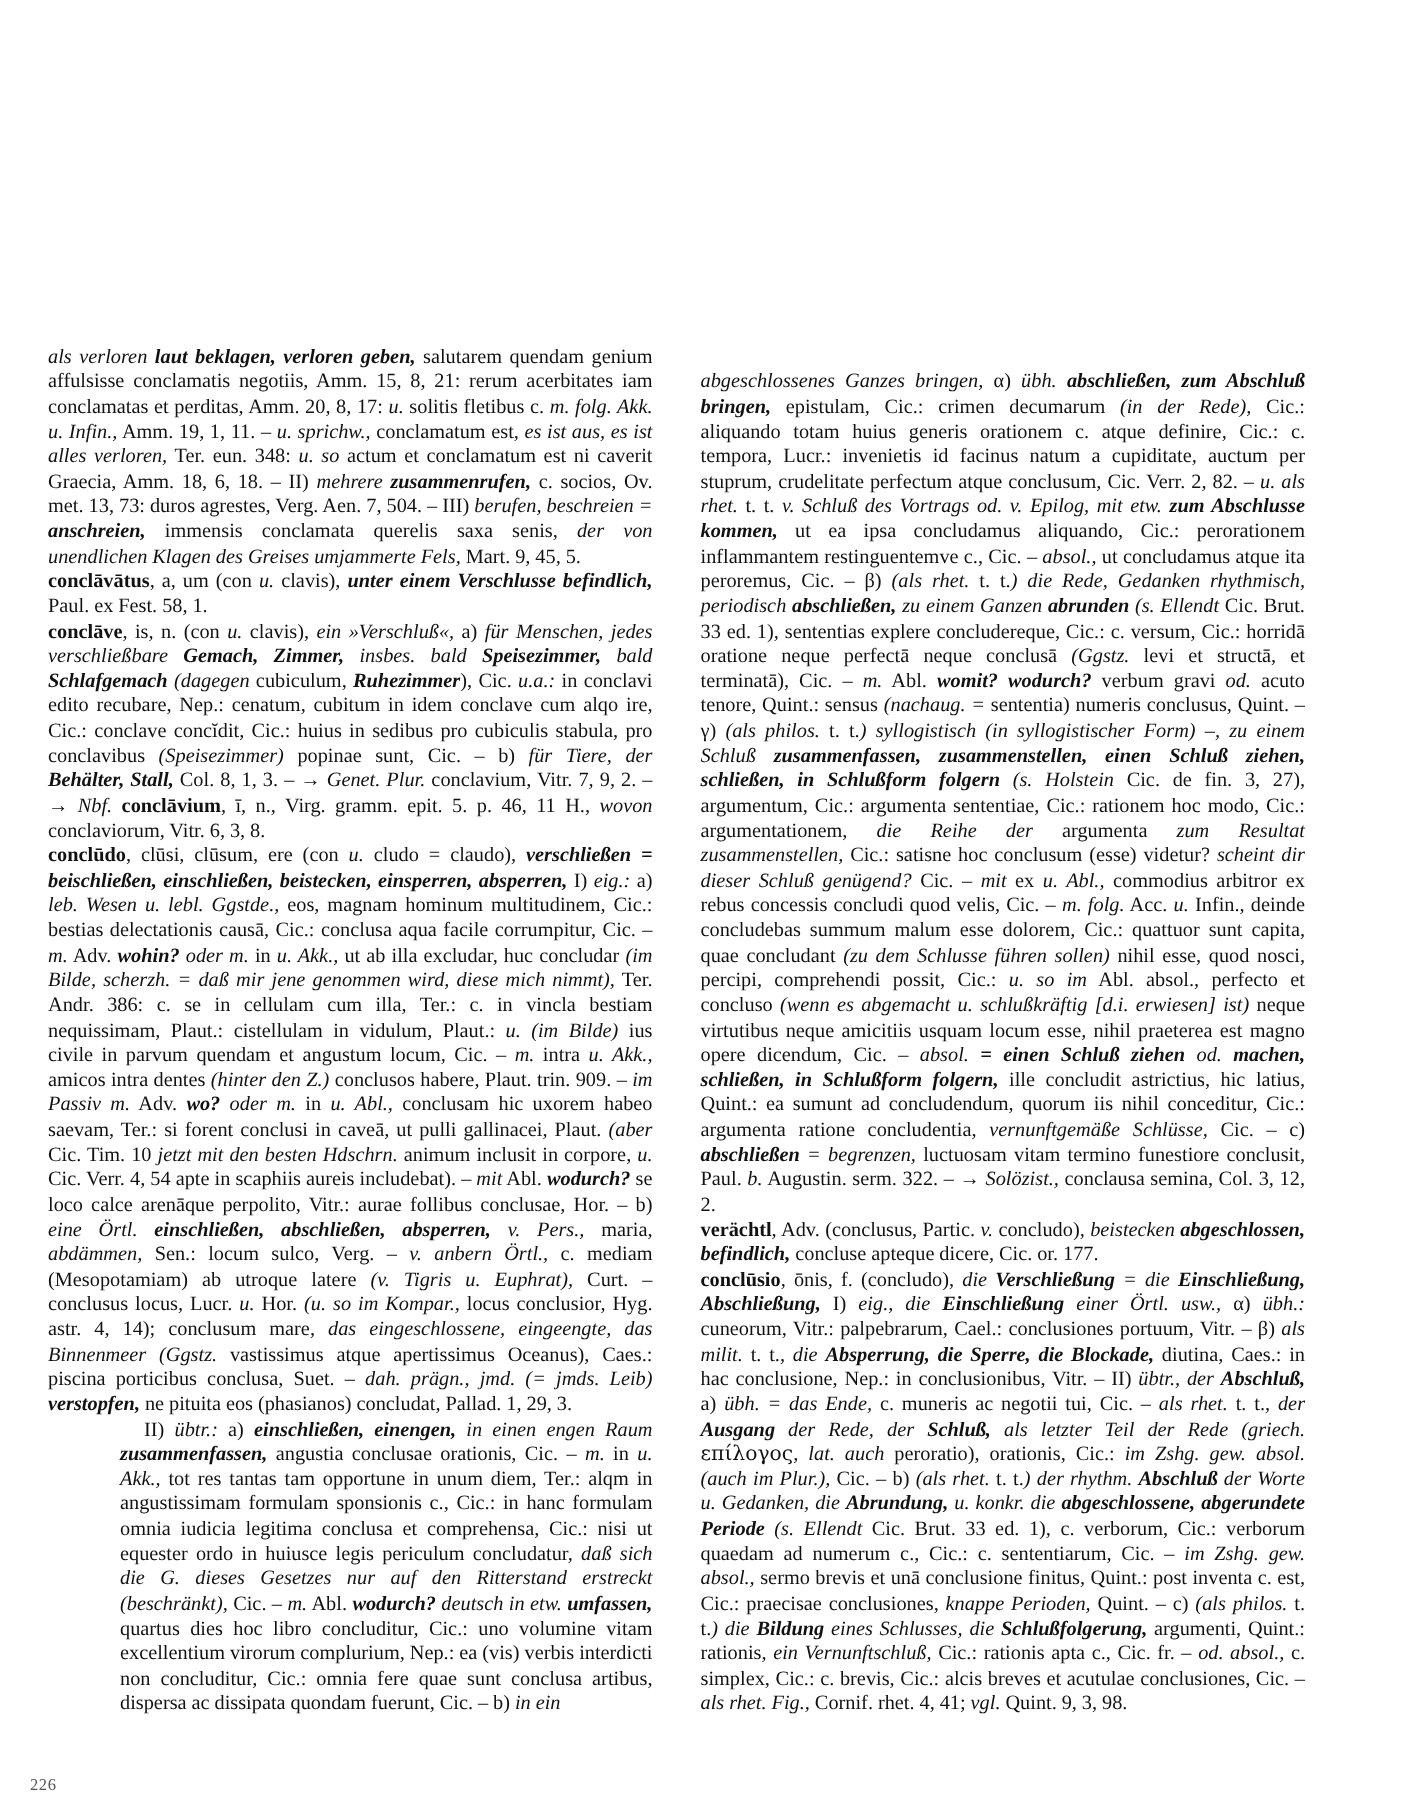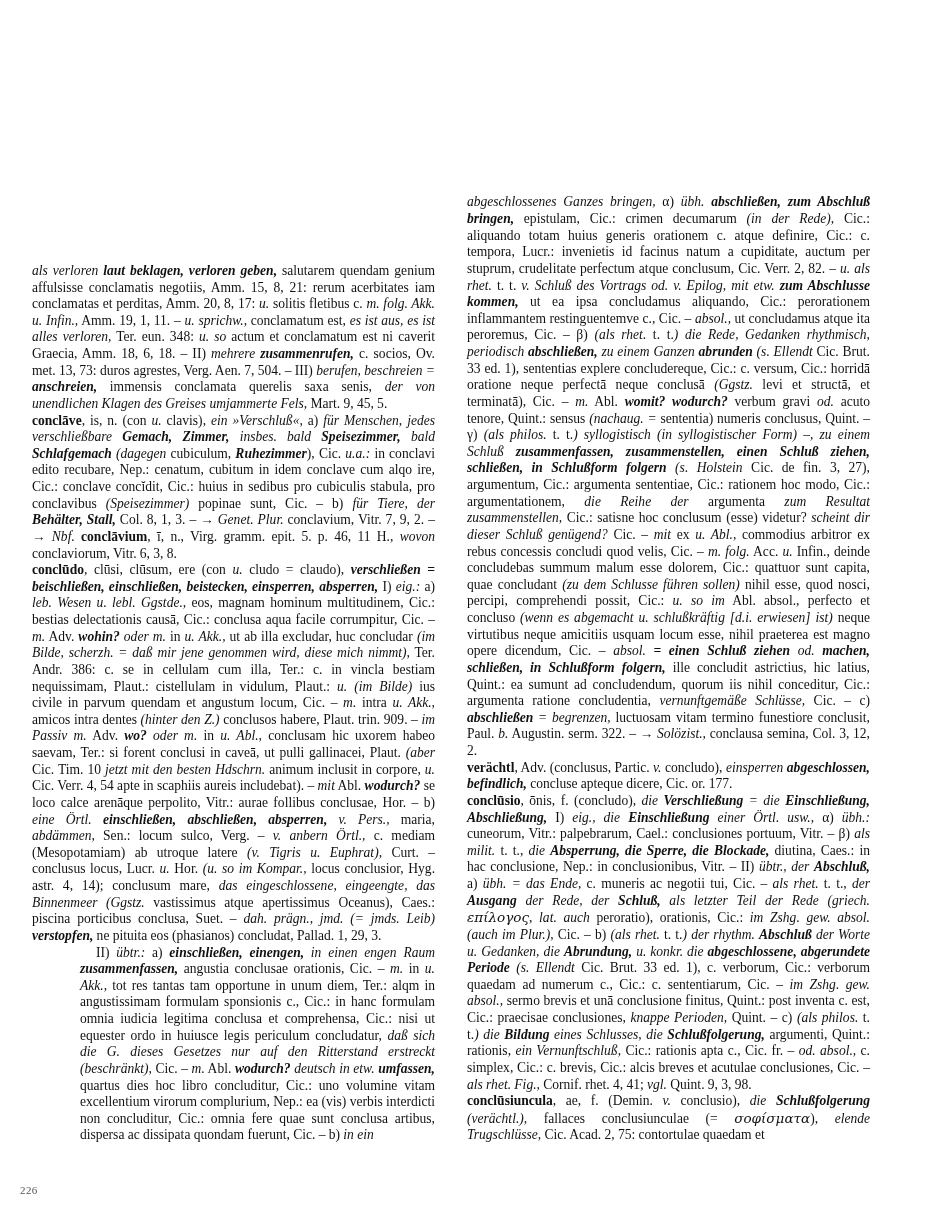--- a/index.html
+++ b/index.html
@@ -47,21 +47,21 @@
   .entry + .entry { margin-top: 0; }
   .cont { text-indent: 0; }
   .hang { text-indent: 0; padding-left: 0; }
   .indent { text-indent: 16px; margin-left: 48px; }
   i, .it { font-style: italic; }
   b, .bd { font-weight: bold; }
   .hw {
     font-weight: bold;
     font-style: normal;
   }
-  .greek { font-family: "DejaVu Serif", serif; font-style: italic; }
+  .greek { font-family: "DejaVu Serif", serif; }
   .folio {
     position: absolute;
     left: 20px;
     bottom: 14px;
     font-size: 11px;
     color: #555555;
     letter-spacing: 0.4px;
     font-family: "Liberation Serif", serif;
   }
 </style>
@@ -70,39 +70,39 @@
 
 <div class="page">
 
   <div class="columns">
 
     <div class="col">
 
       <p class="entry cont"><i>als verloren</i> <b><i>laut beklagen, verloren geben,</i></b> salutarem quendam genium affulsisse conclamatis negotiis, Amm. 15, 8, 21: rerum acerbitates iam conclamatas et perditas, Amm. 20, 8, 17: <i>u.</i> solitis fletibus c. <i>m. folg. Akk. u. Infin.,</i> Amm. 19, 1, 11. – <i>u. sprichw.,</i> conclamatum est, <i>es ist aus, es ist alles verloren,</i> Ter. eun. 348: <i>u. so</i> actum et conclamatum est ni caverit Graecia, Amm. 18, 6, 18. – II) <i>mehrere</i> <b><i>zusammenrufen,</i></b> c. socios, Ov. met. 13, 73: duros agrestes, Verg. Aen. 7, 504. – III) <i>berufen, beschreien =</i> <b><i>anschreien,</i></b> immensis conclamata querelis saxa senis, <i>der von unendlichen Klagen des Greises umjammerte Fels,</i> Mart. 9, 45, 5.</p>
 
 
+      <p class="entry hang"><span class="hw">conclāvātus</span>, a, um (con <i>u.</i> clavis), <b><i>unter einem Verschlusse befindlich,</i></b> Paul. ex Fest. 58, 1.</p>
 
       <p class="entry hang"><span class="hw">conclāve</span>, is, n. (con <i>u.</i> clavis), <i>ein »Verschluß«,</i> a) <i>für Menschen, jedes verschließbare</i> <b><i>Gemach, Zimmer,</i></b> <i>insbes. bald</i> <b><i>Speisezimmer,</i></b> <i>bald</i> <b><i>Schlafgemach</i></b> <i>(dagegen</i> cubiculum, <b><i>Ruhezimmer</i></b>), Cic. <i>u.a.:</i> in conclavi edito recubare, Nep.: cenatum, cubitum in idem conclave cum alqo ire, Cic.: conclave concĭdit, Cic.: huius in sedibus pro cubiculis stabula, pro conclavibus <i>(Speisezimmer)</i> popinae sunt, Cic. – b) <i>für Tiere, der</i> <b><i>Behälter, Stall,</i></b> Col. 8, 1, 3. – → <i>Genet. Plur.</i> conclavium, Vitr. 7, 9, 2. – → <i>Nbf.</i> <span class="hw">conclāvium</span>, ī, n., Virg. gramm. epit. 5. p. 46, 11 H., <i>wovon</i> conclaviorum, Vitr. 6, 3, 8.</p>
 
 
       <p class="entry hang"><span class="hw">conclūdo</span>, clūsi, clūsum, ere (con <i>u.</i> cludo = claudo), <b><i>verschließen = beischließen, einschließen, beistecken, einsperren, absperren,</i></b> I) <i>eig.:</i> a) <i>leb. Wesen u. lebl. Ggstde.,</i> eos, magnam hominum multitudinem, Cic.: bestias delectationis causā, Cic.: conclusa aqua facile corrumpitur, Cic. – <i>m.</i> Adv. <b><i>wohin?</i></b> <i>oder m.</i> in <i>u. Akk.,</i> ut ab illa excludar, huc concludar <i>(im Bilde, scherzh. = daß mir jene genommen wird, diese mich nimmt),</i> Ter. Andr. 386: c. se in cellulam cum illa, Ter.: c. in vincla bestiam nequissimam, Plaut.: cistellulam in vidulum, Plaut.: <i>u. (im Bilde)</i> ius civile in parvum quendam et angustum locum, Cic. – <i>m.</i> intra <i>u. Akk.,</i> amicos intra dentes <i>(hinter den Z.)</i> conclusos habere, Plaut. trin. 909. – <i>im Passiv m.</i> Adv. <b><i>wo?</i></b> <i>oder m.</i> in <i>u. Abl.,</i> conclusam hic uxorem habeo saevam, Ter.: si forent conclusi in caveā, ut pulli gallinacei, Plaut. <i>(aber</i> Cic. Tim. 10 <i>jetzt mit den besten Hdschrn.</i> animum inclusit in corpore, <i>u.</i> Cic. Verr. 4, 54 apte in scaphiis aureis includebat). – <i>mit</i> Abl. <b><i>wodurch?</i></b> se loco calce arenāque perpolito, Vitr.: aurae follibus conclusae, Hor. – b) <i>eine Örtl.</i> <b><i>einschließen, abschließen, absperren,</i></b> <i>v. Pers.,</i> maria, <i>abdämmen,</i> Sen.: locum sulco, Verg. – <i>v. anbern Örtl.,</i> c. mediam (Mesopotamiam) ab utroque latere <i>(v. Tigris u. Euphrat),</i> Curt. – conclusus locus, Lucr. <i>u.</i> Hor. <i>(u. so im Kompar.,</i> locus conclusior, Hyg. astr. 4, 14); conclusum mare, <i>das eingeschlossene, eingeengte, das Binnenmeer (Ggstz.</i> vastissimus atque apertissimus Oceanus), Caes.: piscina porticibus conclusa, Suet. – <i>dah. prägn., jmd. (= jmds. Leib)</i> <b><i>verstopfen,</i></b> ne pituita eos (phasianos) concludat, Pallad. 1, 29, 3.</p>
 
       <p class="entry indent">II) <i>übtr.:</i> a) <b><i>einschließen, einengen,</i></b> <i>in einen engen Raum</i> <b><i>zusammenfassen,</i></b> angustia conclusae orationis, Cic. – <i>m.</i> in <i>u. Akk.,</i> tot res tantas tam opportune in unum diem, Ter.: alqm in angustissimam formulam sponsionis c., Cic.: in hanc formulam omnia iudicia legitima conclusa et comprehensa, Cic.: nisi ut equester ordo in huiusce legis periculum concludatur, <i>daß sich die G. dieses Gesetzes nur auf den Ritterstand erstreckt (beschränkt),</i> Cic. – <i>m.</i> Abl. <b><i>wodurch?</i></b> <i>deutsch in etw.</i> <b><i>umfassen,</i></b> quartus dies hoc libro concluditur, Cic.: uno volumine vitam excellentium virorum complurium, Nep.: ea (vis) verbis interdicti non concluditur, Cic.: omnia fere quae sunt conclusa artibus, dispersa ac dissipata quondam fuerunt, Cic. – b) <i>in ein</i></p>
 
     </div>
 
     <div class="col">
 
       <p class="entry cont"><i>abgeschlossenes Ganzes bringen,</i> α) <i>übh.</i> <b><i>abschließen, zum Abschluß bringen,</i></b> epistulam, Cic.: crimen decumarum <i>(in der Rede),</i> Cic.: aliquando totam huius generis orationem c. atque definire, Cic.: c. tempora, Lucr.: invenietis id facinus natum a cupiditate, auctum per stuprum, crudelitate perfectum atque conclusum, Cic. Verr. 2, 82. – <i>u. als rhet.</i> t. t. <i>v. Schluß des Vortrags od. v. Epilog, mit etw.</i> <b><i>zum Abschlusse kommen,</i></b> ut ea ipsa concludamus aliquando, Cic.: perorationem inflammantem restinguentemve c., Cic. – <i>absol.,</i> ut concludamus atque ita peroremus, Cic. – β) <i>(als rhet.</i> t. t.<i>) die Rede, Gedanken rhythmisch, periodisch</i> <b><i>abschließen,</i></b> <i>zu einem Ganzen</i> <b><i>abrunden</i></b> <i>(s. Ellendt</i> Cic. Brut. 33 ed. 1), sententias explere concludereque, Cic.: c. versum, Cic.: horridā oratione neque perfectā neque conclusā <i>(Ggstz.</i> levi et structā, et terminatā), Cic. – <i>m.</i> Abl. <b><i>womit? wodurch?</i></b> verbum gravi <i>od.</i> acuto tenore, Quint.: sensus <i>(nachaug. =</i> sententia) numeris conclusus, Quint. – γ) <i>(als philos.</i> t. t.<i>) syllogistisch (in syllogistischer Form) –, zu einem Schluß</i> <b><i>zusammenfassen, zusammenstellen, einen Schluß ziehen, schließen, in Schlußform folgern</i></b> <i>(s. Holstein</i> Cic. de fin. 3, 27), argumentum, Cic.: argumenta sententiae, Cic.: rationem hoc modo, Cic.: argumentationem, <i>die Reihe der</i> argumenta <i>zum Resultat zusammenstellen,</i> Cic.: satisne hoc conclusum (esse) videtur? <i>scheint dir dieser Schluß genügend?</i> Cic. – <i>mit</i> ex <i>u. Abl.,</i> commodius arbitror ex rebus concessis concludi quod velis, Cic. – <i>m. folg.</i> Acc. <i>u.</i> Infin., deinde concludebas summum malum esse dolorem, Cic.: quattuor sunt capita, quae concludant <i>(zu dem Schlusse führen sollen)</i> nihil esse, quod nosci, percipi, comprehendi possit, Cic.: <i>u. so im</i> Abl. absol., perfecto et concluso <i>(wenn es abgemacht u. schlußkräftig [d.i. erwiesen] ist)</i> neque virtutibus neque amicitiis usquam locum esse, nihil praeterea est magno opere dicendum, Cic. – <i>absol.</i> <b><i>= einen Schluß ziehen</i></b> <i>od.</i> <b><i>machen, schließen, in Schlußform folgern,</i></b> ille concludit astrictius, hic latius, Quint.: ea sumunt ad concludendum, quorum iis nihil conceditur, Cic.: argumenta ratione concludentia, <i>vernunftgemäße Schlüsse,</i> Cic. – c) <b><i>abschließen</i></b> <i>= begrenzen,</i> luctuosam vitam termino funestiore conclusit, Paul. <i>b.</i> Augustin. serm. 322. – → <i>Solözist.,</i> conclausa semina, Col. 3, 12, 2.</p>
 
-      <p class="entry hang"><span class="hw">verächtl</span>, Adv. (conclusus, Partic. <i>v.</i> concludo), <i>einsperren</i> <b><i>abgeschlossen, befindlich,</i></b> concluse apteque dicere, Cic. or. 177.</p>
+      <p class="entry hang"><span class="hw">verächtl</span>, Adv. (conclusus, Partic. <i>v.</i> concludo), <i>beistecken</i> <b><i>abgeschlossen, befindlich,</i></b> concluse apteque dicere, Cic. or. 177.</p>
 
       <p class="entry hang"><span class="hw">conclūsio</span>, ōnis, f. (concludo), <i>die</i> <b><i>Verschließung</i></b> <i>= die</i> <b><i>Einschließung, Abschließung,</i></b> I) <i>eig., die</i> <b><i>Einschließung</i></b> <i>einer Örtl. usw.,</i> α) <i>übh.:</i> cuneorum, Vitr.: palpebrarum, Cael.: conclusiones portuum, Vitr. – β) <i>als milit.</i> t. t., <i>die</i> <b><i>Absperrung, die Sperre, die Blockade,</i></b> diutina, Caes.: in hac conclusione, Nep.: in conclusionibus, Vitr. – II) <i>übtr., der</i> <b><i>Abschluß,</i></b> a) <i>übh. = das Ende,</i> c. muneris ac negotii tui, Cic. – <i>als rhet.</i> t. t., <i>der</i> <b><i>Ausgang</i></b> <i>der Rede, der</i> <b><i>Schluß,</i></b> <i>als letzter Teil der Rede (griech.</i> <span class="greek">επίλογος</span>, <i>lat. auch</i> peroratio), orationis, Cic.: <i>im Zshg. gew. absol. (auch im Plur.),</i> Cic. – b) <i>(als rhet.</i> t. t.<i>) der rhythm.</i> <b><i>Abschluß</i></b> <i>der Worte u. Gedanken, die</i> <b><i>Abrundung,</i></b> <i>u. konkr. die</i> <b><i>abgeschlossene, abgerundete Periode</i></b> <i>(s. Ellendt</i> Cic. Brut. 33 ed. 1), c. verborum, Cic.: verborum quaedam ad numerum c., Cic.: c. sententiarum, Cic. – <i>im Zshg. gew. absol.,</i> sermo brevis et unā conclusione finitus, Quint.: post inventa c. est, Cic.: praecisae conclusiones, <i>knappe Perioden,</i> Quint. – c) <i>(als philos.</i> t. t.<i>) die</i> <b><i>Bildung</i></b> <i>eines Schlusses, die</i> <b><i>Schlußfolgerung,</i></b> argumenti, Quint.: rationis, <i>ein Vernunftschluß,</i> Cic.: rationis apta c., Cic. fr. – <i>od. absol.,</i> c. simplex, Cic.: c. brevis, Cic.: alcis breves et acutulae conclusiones, Cic. – <i>als rhet. Fig.,</i> Cornif. rhet. 4, 41; <i>vgl.</i> Quint. 9, 3, 98.</p>
 
-      <p class="entry hang"><span class="hw">conclūsiuncula</span>, ae, f. (Demin. <i>v.</i> conclusio), <i>die</i> <b><i>Schlußfolgerung</i></b> <i>(verächtl.),</i> fallaces conclusiunculae (= <span class="greek">σοφίσματα</span>), <i>elende Trugschlüsse,</i> Cic. Acad. 2, 75: contortulae quaedam et</p>
 
     </div>
 
   </div>
 
   <div class="folio">226</div>
 
 </div>
 
 </body></html>

